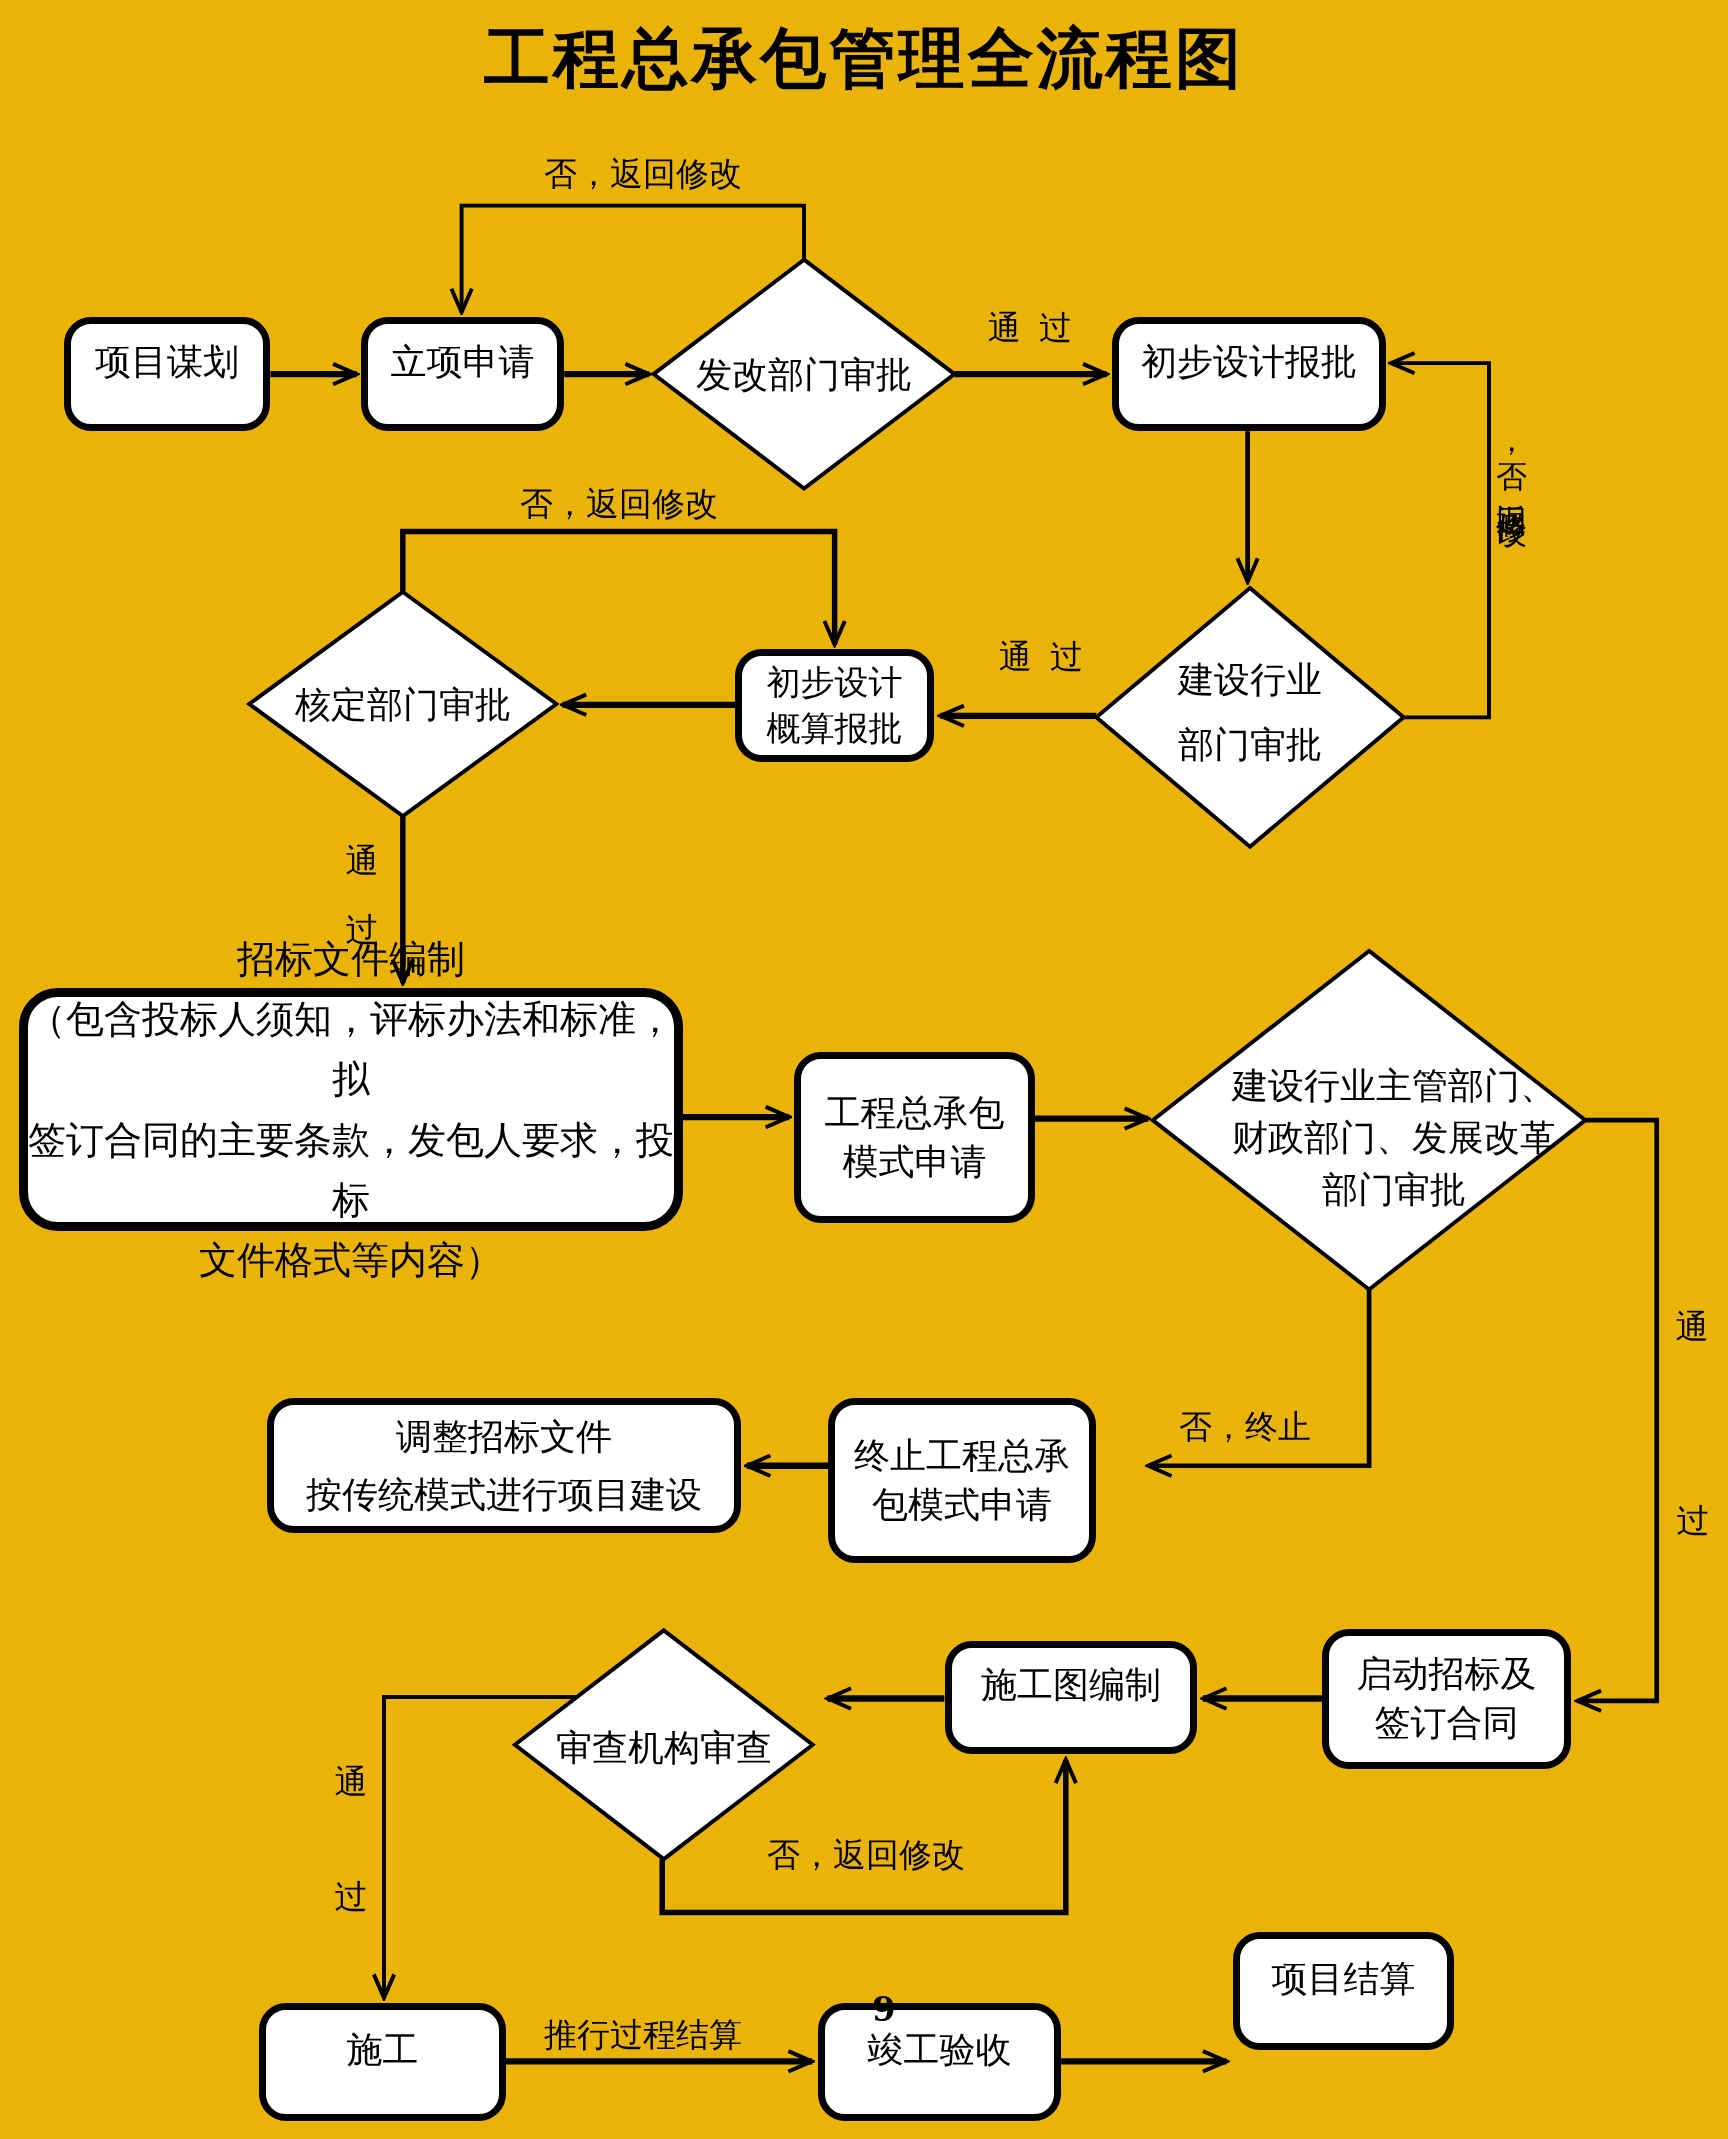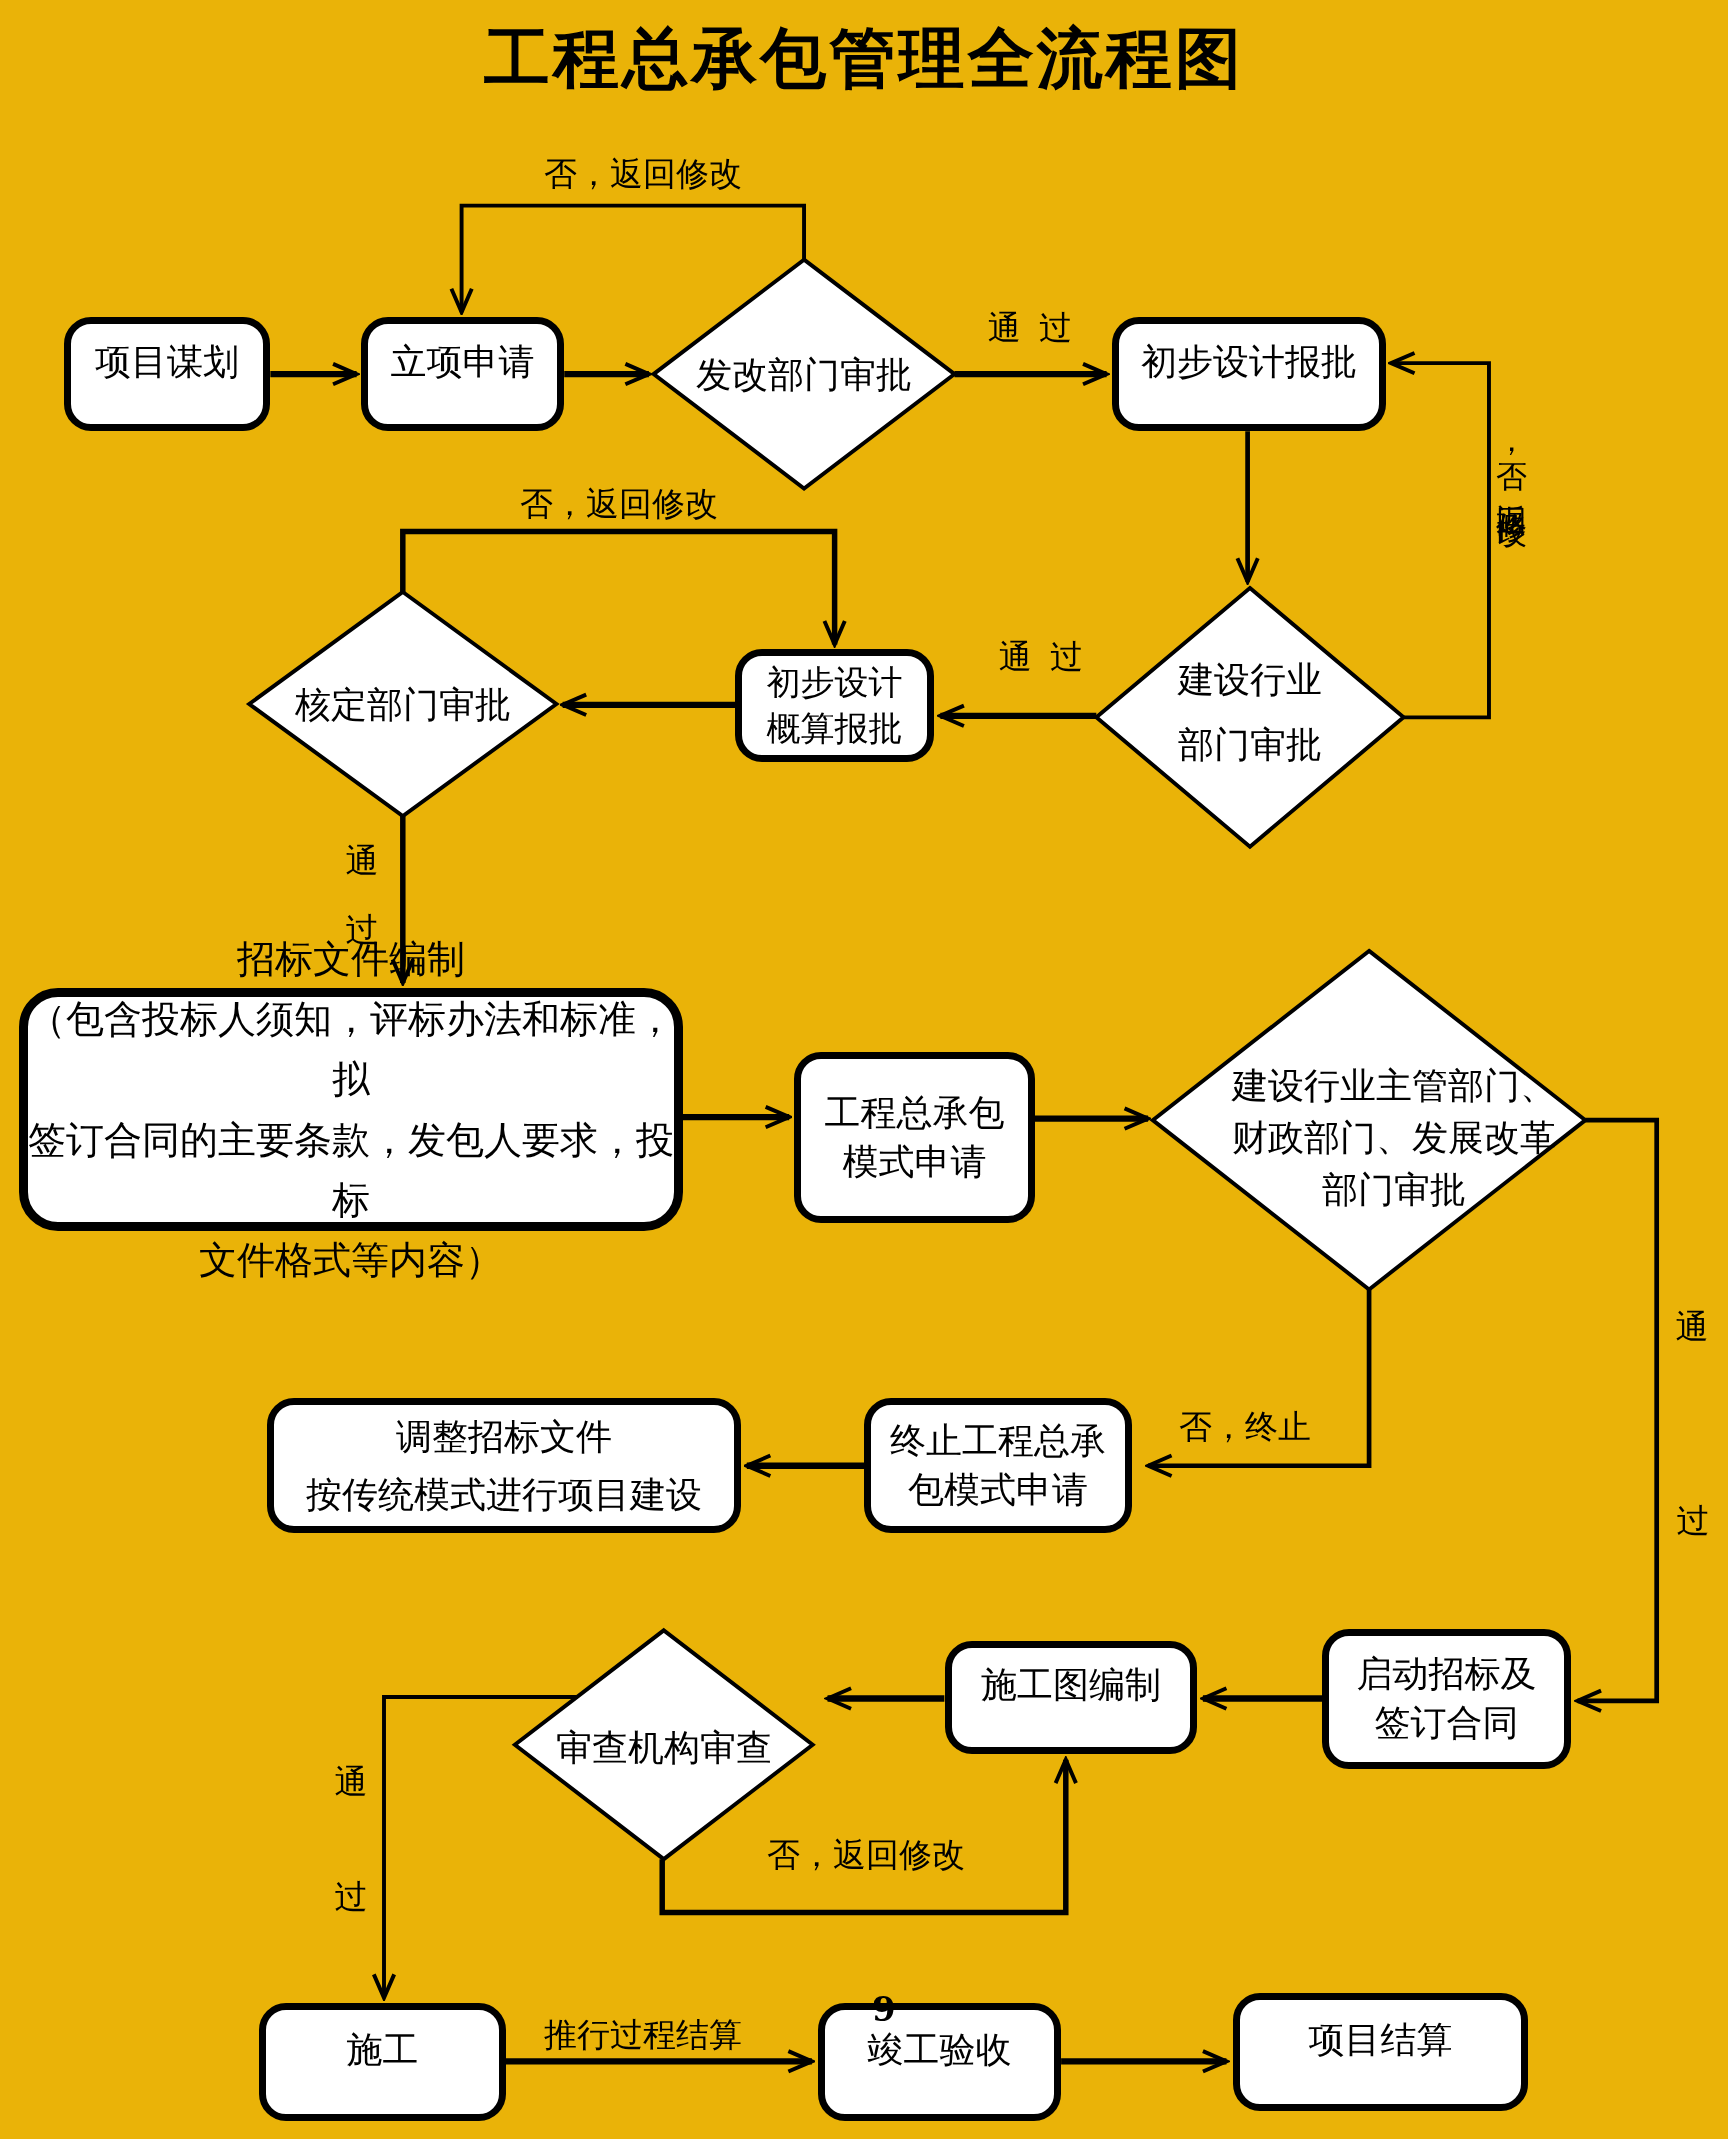--- a/index.html
+++ b/index.html
@@ -115,21 +115,21 @@
   <div class="node" style="left:794px;top:1052px;width:241px;height:171px;">
     <span>工程总承包</span>
     <span>模式申请</span>
   </div>
 
   <div class="node" style="left:267px;top:1398px;width:474px;height:135px;line-height:1.6;">
     <span>调整招标文件</span>
     <span>按传统模式进行项目建设</span>
   </div>
 
-  <div class="node" style="left:864px;top:1398px;width:268px;height:135px;">
+  <div class="node" style="left:828px;top:1398px;width:268px;height:165px;">
     <span>终止工程总承</span>
     <span>包模式申请</span>
   </div>
 
   <div class="node single" style="left:945px;top:1641px;width:252px;height:113px;">
     <span>施工图编制</span>
   </div>
 
   <div class="node" style="left:1322px;top:1629px;width:249px;height:140px;">
     <span>启动招标及</span>
@@ -137,21 +137,21 @@
   </div>
 
   <div class="node single" style="left:259px;top:2003px;width:247px;height:118px;">
     <span>施工</span>
   </div>
 
   <div class="node single" style="left:818px;top:2003px;width:243px;height:118px;">
     <span>竣工验收</span>
   </div>
 
-  <div class="node single" style="left:1233px;top:1993px;width:295px;height:118px;">
+  <div class="node single" style="left:1233px;top:1932px;width:221px;height:118px;">
     <span>项目结算</span>
   </div>
 
   <div class="dtext" style="left:804px;top:375px;">
     <span>发改部门审批</span>
   </div>
   <div class="dtext" style="left:1250px;top:713px;line-height:1.8;">
     <span>建设行业</span>
     <span>部门审批</span>
   </div>

